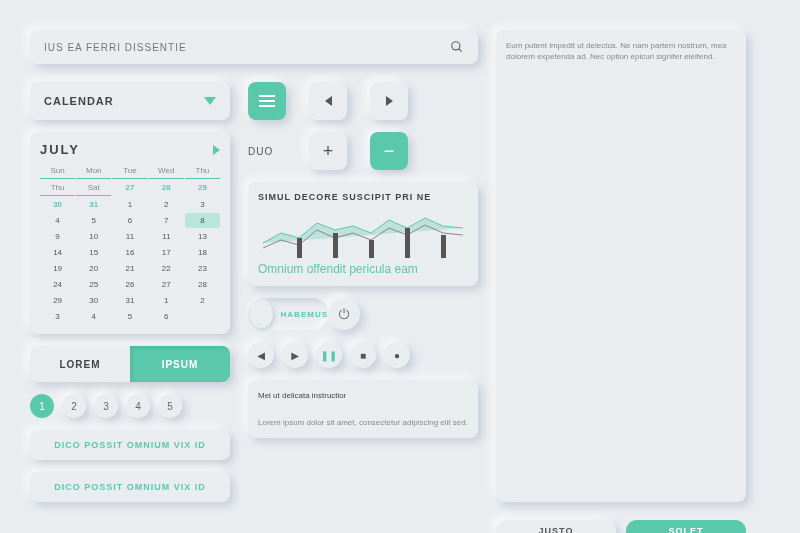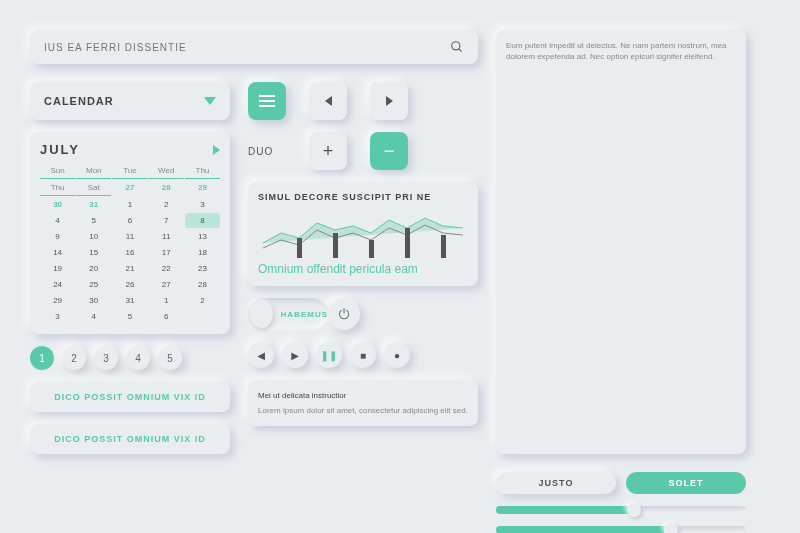--- a/index.html
+++ b/index.html
@@ -45,21 +45,21 @@
 .chart-sub{font-size:12px;color:#5ac9ab;}
 .chart-svg{width:100%;height:50px}
 .toggle-row{display:flex;gap:0;align-items:center}
 .toggle{width:80px;height:32px;border-radius:16px;display:flex;align-items:center;position:relative}
 .toggle .knob{width:28px;height:28px;border-radius:50%;background:#eaedf0;box-shadow:2px 2px 4px rgba(163,177,198,0.5),-2px -2px 4px rgba(255,255,255,0.7);margin:2px}
 .toggle .lbl{font-size:8px;letter-spacing:1px;color:#5ac9ab;font-weight:600;margin-left:6px}
 .pwr{width:32px;height:32px;border-radius:50%;display:flex;align-items:center;justify-content:center;font-size:14px;color:#777}
 .media{display:flex;gap:8px}
 .mbtn{width:26px;height:26px;border-radius:50%;display:flex;align-items:center;justify-content:center;font-size:10px;color:#555}
 .textcard{padding:10px;font-size:8px;line-height:1.4;color:#888}
-.textcard .t{color:#444;margin-bottom:4px}
+.textcard .t{color:#444;margin-bottom:16px}
 .pill-row{display:flex;gap:10px}
 .pill{flex:1;height:22px;border-radius:11px;display:flex;align-items:center;justify-content:center;font-size:9px;letter-spacing:1px;font-weight:600}
 .pill.off{color:#555}
 .pill.on{background:#5ac9ab;color:#fff}
 .slider{height:8px;border-radius:4px;position:relative}
 .slider .fill{position:absolute;left:0;top:0;bottom:0;background:#5ac9ab;border-radius:4px}
 .slider .thumb{position:absolute;width:14px;height:14px;border-radius:50%;background:#eaedf0;top:-3px;box-shadow:2px 2px 4px rgba(163,177,198,0.6),-2px -2px 4px rgba(255,255,255,0.8)}
 </style>
 </head>
 <body>
@@ -135,20 +135,24 @@
           <div class="cal-d">31</div>
           <div class="cal-d">1</div>
           <div class="cal-d">2</div>
           <div class="cal-d">3</div>
           <div class="cal-d">4</div>
           <div class="cal-d">5</div>
           <div class="cal-d">6</div>
         </div>
   </div>
 
+  <div class="seg neo">
+    <div class="off">LOREM</div>
+    <div class="on">IPSUM</div>
+  </div>
 
   <div class="pager" id="pager">
         <div class="pg neo active">1</div>
         <div class="pg neo">2</div>
         <div class="pg neo">3</div>
         <div class="pg neo">4</div>
         <div class="pg neo">5</div>
       </div>
 
   <div class="bigbtn neo">DICO POSSIT OMNIUM VIX ID</div>

